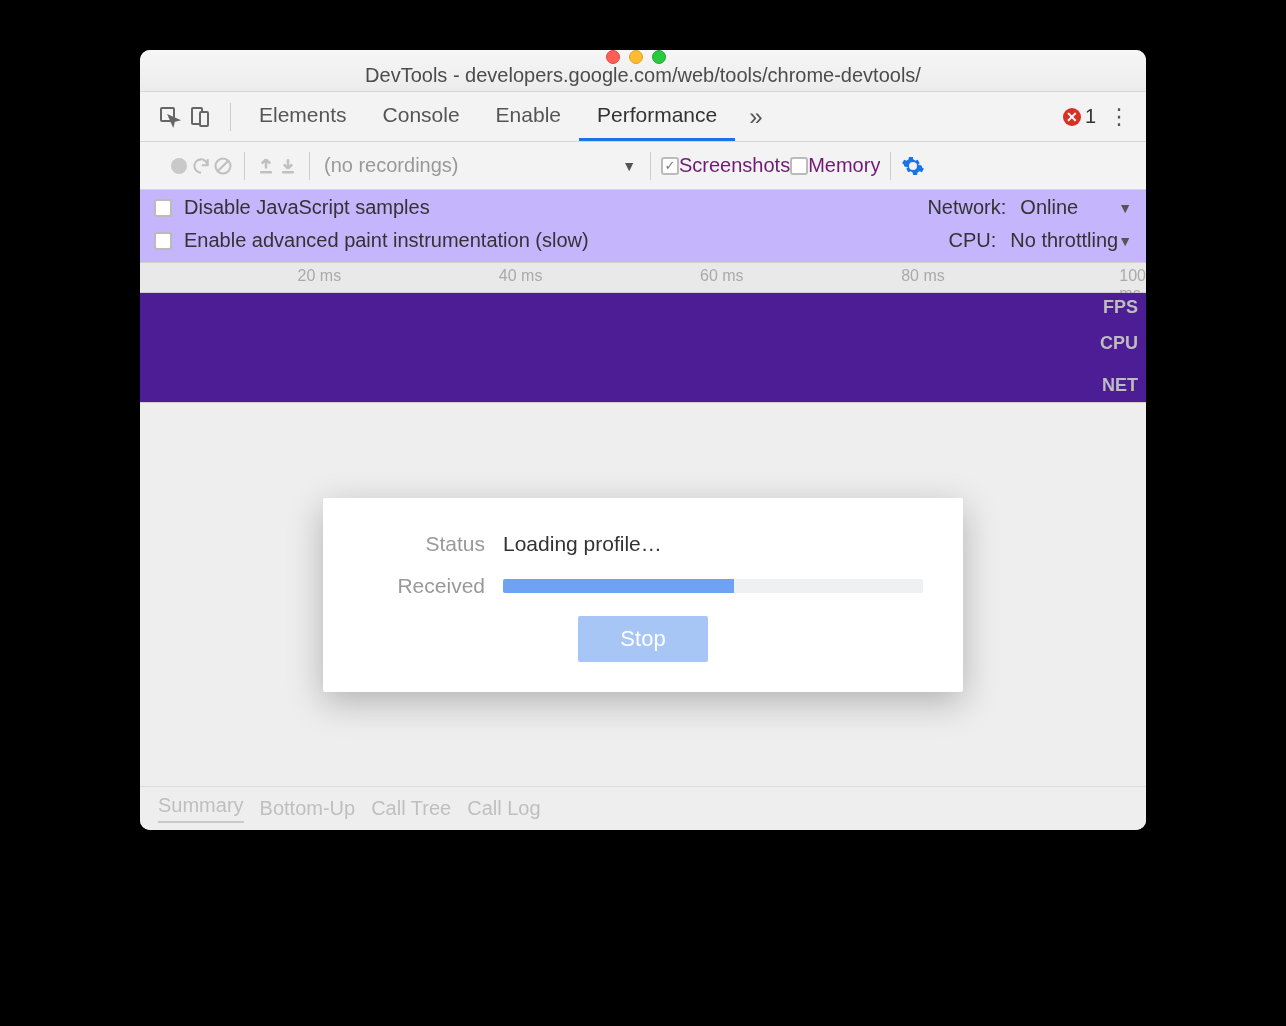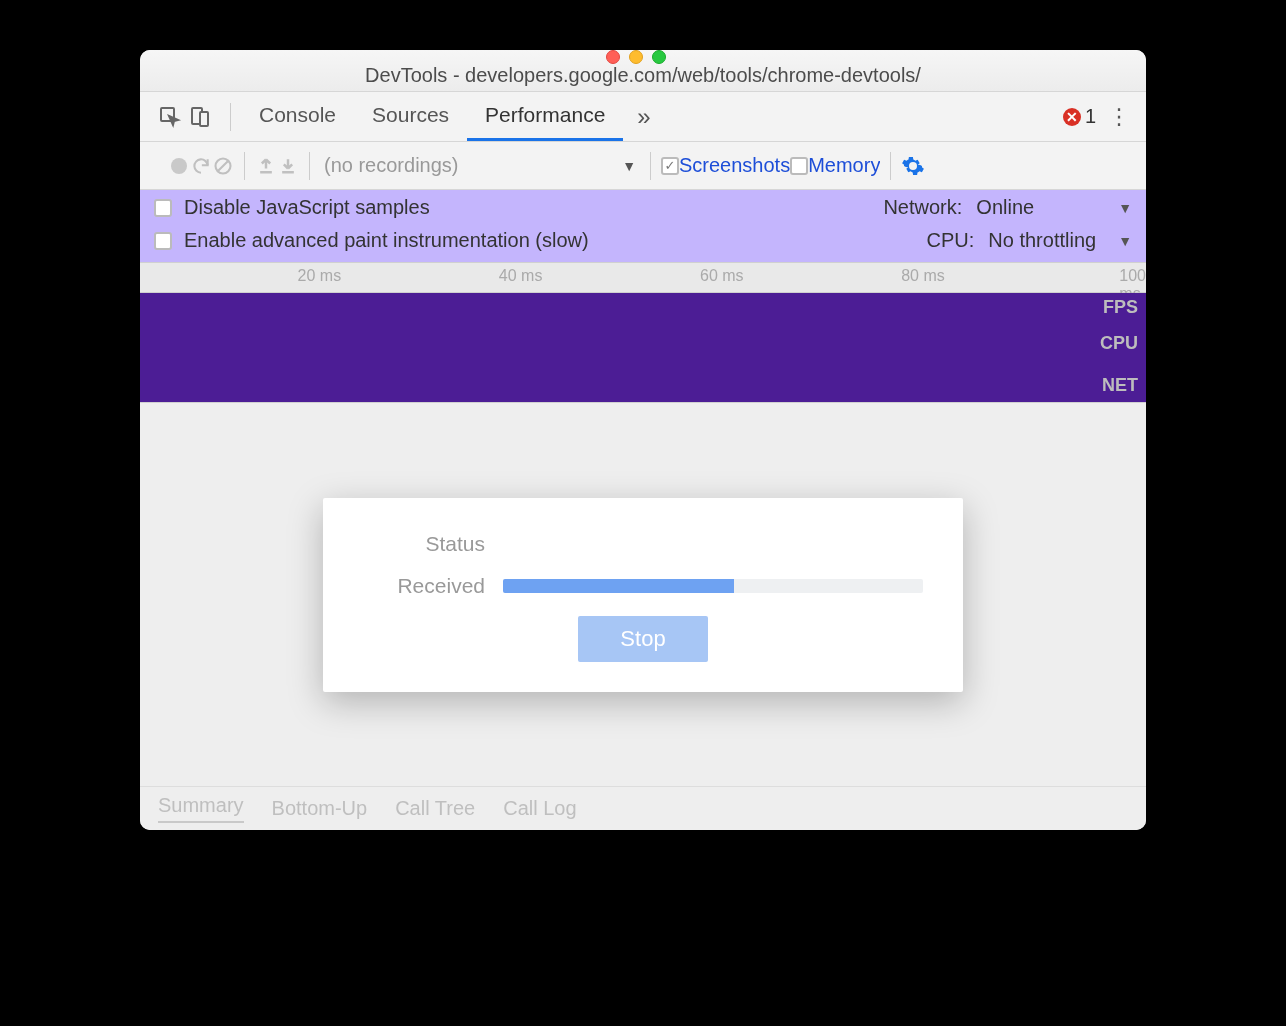--- a/index.html
+++ b/index.html
@@ -71,33 +71,33 @@
     border-bottom:1px solid #d6d6d6;
     display:flex; align-items:center;
     padding:0 28px;
     color:#999;
     font-size:20px;
   }
   .toolbar .iconbtn { width:22px;height:22px;display:flex;align-items:center;justify-content:center;color:#bbb; }
   .recordings-select { flex:1; display:flex; align-items:center; justify-content:space-between; color:#999; padding:0 4px; max-width:320px;}
   .cbx { width:18px;height:18px;border:2px solid #bbb;border-radius:3px;display:inline-flex;align-items:center;justify-content:center;background:#fff; font-size:13px; color:#777;}
   .cbx.checked::after{content:"✓";}
-  .toolbar-label{ color:#1d4ed8; font-size:20px;}
+  .toolbar-label{ color:#701a75; font-size:20px;}
   .gear { color:#1a73e8; }
   
   .settings {
     background:#c4b5fd;
     border-bottom:1px solid #d0d0d0;
     padding: 6px 14px 10px 14px;
     display:flex; flex-direction:column; gap:10px;
   }
   .srow { display:flex; align-items:center; justify-content:space-between; font-size:20px; color:#333;}
   .srow-left{ display:flex; align-items:center; gap:12px;}
   .srow-right{ display:flex; align-items:center; gap:14px;}
-  .select-like{ display:flex; align-items:center; gap:22px; color:#333;}
+  .select-like{ display:flex; align-items:center; gap:0; color:#333;}
   .tri-down{ font-size:14px; color:#555;}
   
   .timeline-head{
     height:30px;
     background:#e9e9e9;
     border-bottom:1px solid #d0d0d0;
     position:relative;
     font-size:16px; color:#aaa;
   }
   .tick{ position:absolute; top:4px; transform:translateX(-100%); }
@@ -106,21 +106,21 @@
     position:relative;
   }
   .lane-label{ position:absolute; right:8px; color:#bdbdbd; font-weight:bold; font-size:18px;}
   
   .workspace{
     flex:1; background:#eeeeee; position:relative;
   }
   
   .bottom-tabs{
     height:44px; background:#eeeeee; border-top:1px solid #ddd;
-    display:flex; align-items:center; gap:28px; padding:0 18px;
+    display:flex; align-items:center; gap:16px; padding:0 18px;
     font-size:20px; color:#bfbfbf;
   }
   .bottom-tabs .btab.active{color:#bfbfbf; border-bottom:2px solid #c9c9c9; padding-bottom:4px;}
   
   .modal{
     position:absolute; left:50%; top:50%; transform:translate(-50%,-50%);
     width:640px; background:#fff; box-shadow:0 10px 35px rgba(0,0,0,0.25);
     border-radius:2px; padding:34px 40px 30px 40px;
   }
   .mrow{ display:flex; align-items:center; margin-bottom:18px; }
@@ -158,22 +158,23 @@
         </svg>
       </span>
       <span>
         <svg width="24" height="24" viewBox="0 0 24 24" fill="none" stroke="#666" stroke-width="2">
           <rect x="4" y="3" width="10" height="16" rx="1"></rect>
             <rect x="12" y="7" width="8" height="14" rx="1" fill="#f3f3f3"></rect>
         </svg>
       </span>
     </div>
     <div class="vline"></div>
+    <div class="tab">Elements</div>
     <div class="tab">Console</div>
-    <div class="tab">Sources</div>
+    <div class="tab">Enable</div>
     <div class="tab active">Performance</div>
     <div style="padding:0 14px;display:flex;align-items:center;">
       <span style="font-size:24px;color:#555;">»</span>
     </div>
     <div class="tb-spacer"></div>
     <div class="tb-right">
       <div class="err-badge">
         <span class="err-circle">✕</span>
         <span>1</span>
       </div>
@@ -270,20 +271,21 @@
   <div class="lanes">
     <span class="lane-label" style="top:4px">FPS</span>
     <span class="lane-label" style="top:40px">CPU</span>
     <span class="lane-label" style="top:82px">NET</span>
   </div>
 
   <div class="workspace">
     <div class="modal">
       <div class="mrow">
         <div class="mlabel">Status</div>
+        <div class="mval">Loading profile…</div>
       </div>
       <div class="mrow">
         <div class="mlabel">Received</div>
         <div class="progress">
           <div class="progress-fill" style="width: 55%;"></div>
         </div>
       </div>
       <button class="stopbtn">Stop</button>
     </div>
   </div>

